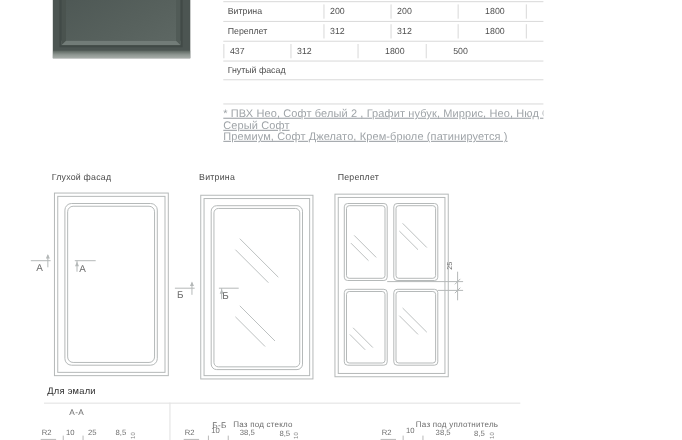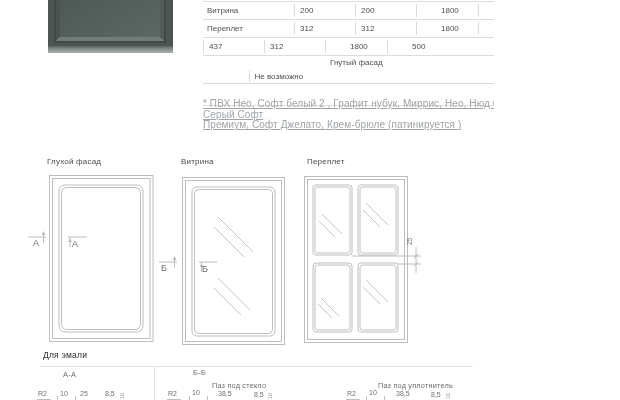--- a/index.html
+++ b/index.html
@@ -19,21 +19,21 @@
                background:linear-gradient(to bottom,#5b655f 0%,#8f9792 55%,#a8aeaa 100%);}
 
   
   .spec-table{left:203px;top:1px;width:337px;border-top:1px solid #dcdcdc;font-size:8px;color:#4f4f4f;}
   .t-row{display:flex;border-bottom:1px solid #dcdcdc;align-items:center;}
   .t-row.tall{align-items:flex-start;}
   .t-label{width:91px;padding:2px 2px 2px 4px;box-sizing:border-box;line-height:9.5px;}
   .t-cell{width:61px;border-left:1px solid #dcdcdc;padding:2px 0 2px 5px;box-sizing:border-box;}
   .t-cell.w2{width:62px;padding-left:24px;}
   .t-cell.span{width:246px;}
-  .h18{min-height:17px;} .h17{min-height:16px;flex-direction:column;} .h22{min-height:21px;}
+  .h18{min-height:17px;} .h17{min-height:16px;} .h22{min-height:21px;}
 
   .footnote{left:203px;top:99px;width:392px;font-size:10px;line-height:10.5px;
             color:#9fa4a8;white-space:pre-line;letter-spacing:0.1px;text-decoration:underline;}
 
   
   .dlabel{font-size:8px;color:#4a4a4a;letter-spacing:0.2px;}
   svg{display:block;}
   .marker{font-size:9px;color:#6d6d6d;}
   .dim-rot{font-size:6.5px;color:#6d6d6d;transform:rotate(-90deg);transform-origin:center;}
 
@@ -76,21 +76,20 @@
       <div class="t-cell w2">500</div>
     </div>
     <div class="t-row h18">
       <div class="t-cell">437</div>
       <div class="t-cell">312</div>
       <div class="t-cell w2">1800</div>
       <div class="t-cell w2">500</div>
     </div>
     <div class="t-row h17">
       <div class="t-label">Гнутый фасад</div>
-      <div class="t-cell span">Не возможно</div>
     </div>
     <div class="t-row h22 tall">
     </div>
   </div>
 
   <div class="abs footnote">* ПВХ Нео, Софт белый 2 , Графит нубук,  Миррис, Нео, Нюд ОМ0853, Океания, Серый Софт
 Премиум, Софт Джелато, Крем-брюле (патинируется )</div>
 
   <div class="abs dlabel" style="left:47px;top:157px;">Глухой фасад</div>
   <div class="abs dlabel" style="left:181px;top:157px;">Витрина</div>
@@ -170,21 +169,21 @@
   <div class="abs sec-title" style="left:63px;top:370px;">А-А</div>
   <div class="abs dimv" style="left:38px;top:390px;">R2</div>
   <div class="abs dimv" style="left:60px;top:390px;">10</div>
   <div class="abs dimv" style="left:80px;top:390px;">25</div>
   <div class="abs dimv" style="left:105px;top:390px;">8,5</div>
   <div class="abs tiny-rot" style="left:119px;top:393px;">10</div>
   <div class="abs dim-underline" style="left:37px;top:399px;width:14px;"></div>
   <div class="abs dim-tick" style="left:57px;top:396px;"></div>
   <div class="abs dim-tick" style="left:75px;top:396px;"></div>
 
-  <div class="abs sec-title" style="left:193px;top:368px;">Б-Б</div>
+  <div class="abs sec-title" style="left:193px;top:382px;">Б-Б</div>
   <div class="abs sec-sub" style="left:184px;top:381px;padding-left:28px;">Паз под стекло</div>
   <div class="abs dimv" style="left:168px;top:390px;">R2</div>
   <div class="abs dimv" style="left:192px;top:389px;">10</div>
   <div class="abs dimv" style="left:218px;top:390px;">38,5</div>
   <div class="abs dimv" style="left:254px;top:391px;">8,5</div>
   <div class="abs tiny-rot" style="left:267px;top:393px;">10</div>
   <div class="abs dim-underline" style="left:167px;top:399px;width:14px;"></div>
   <div class="abs dim-tick" style="left:189px;top:396px;"></div>
   <div class="abs dim-tick" style="left:207px;top:396px;"></div>
 

